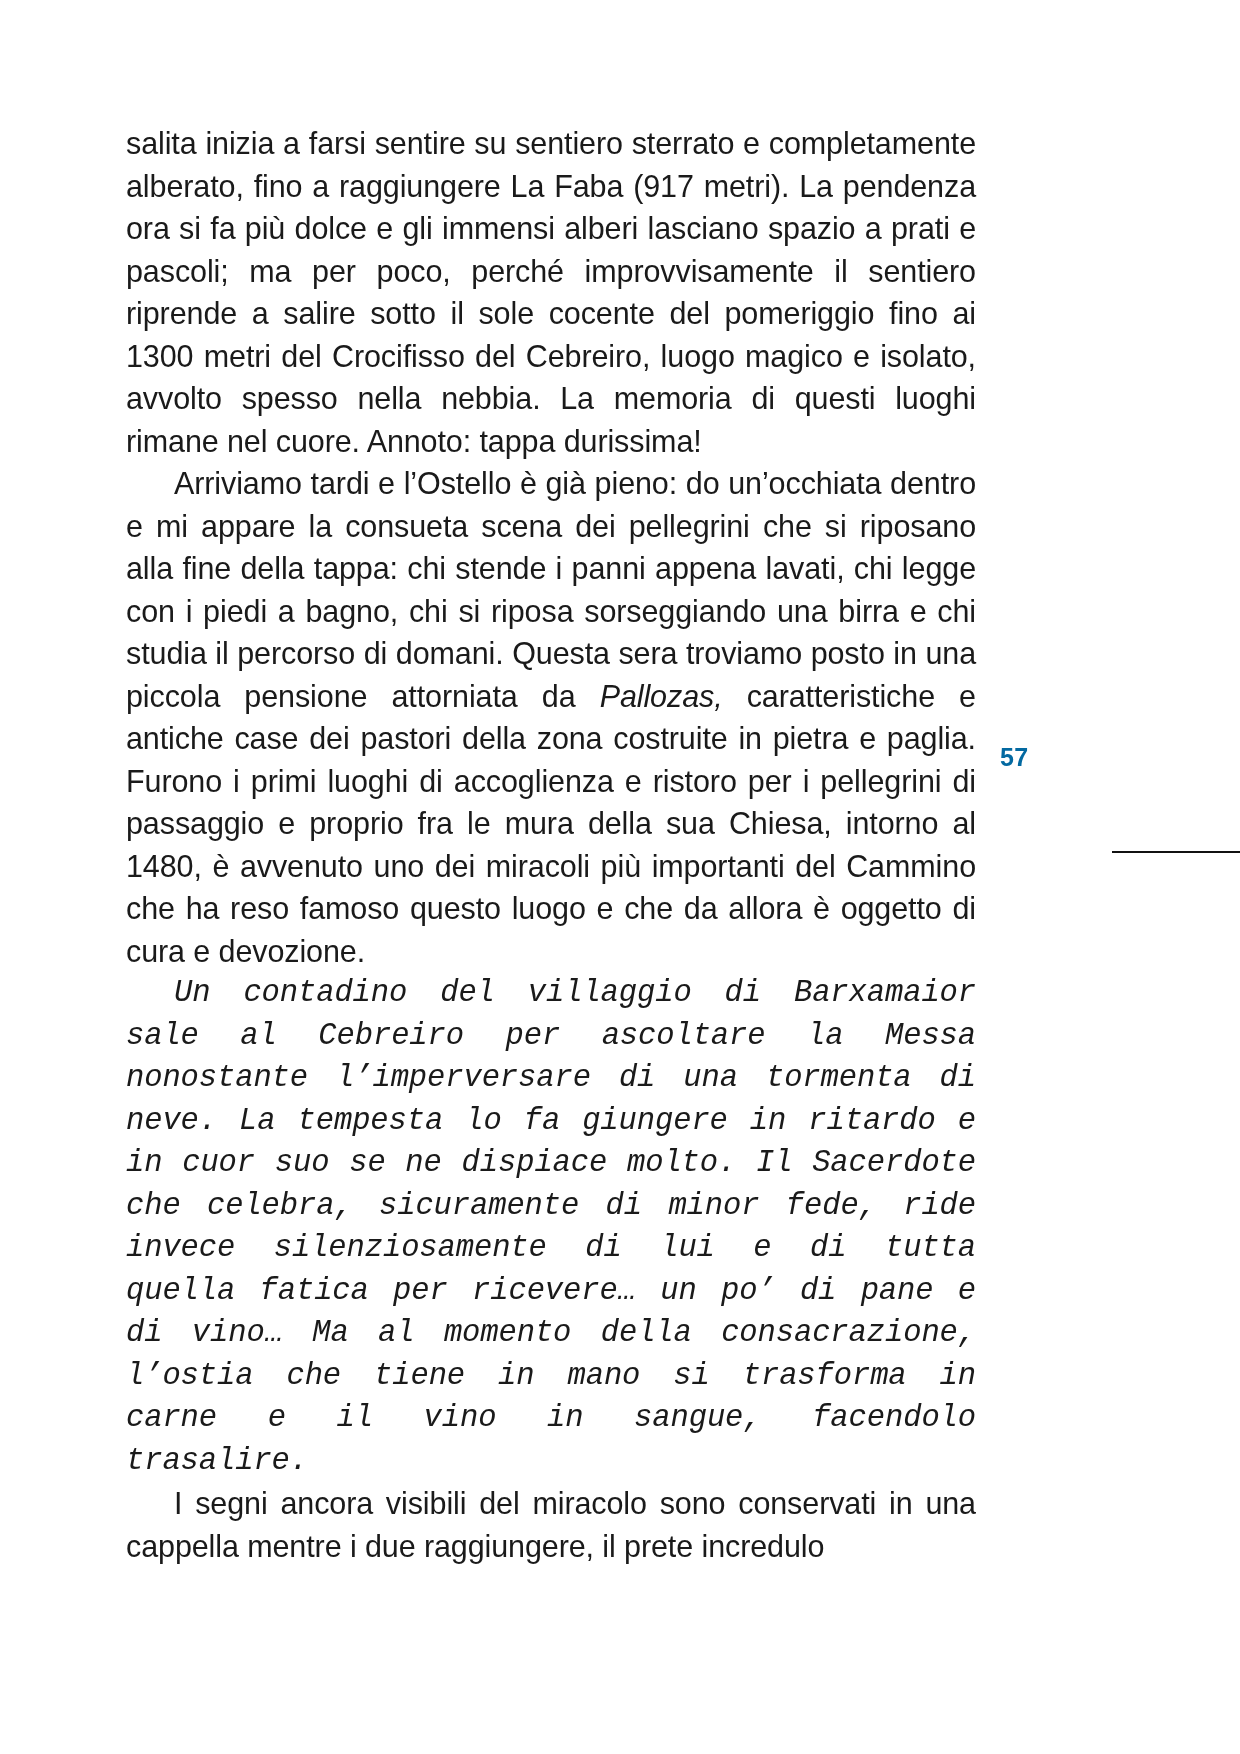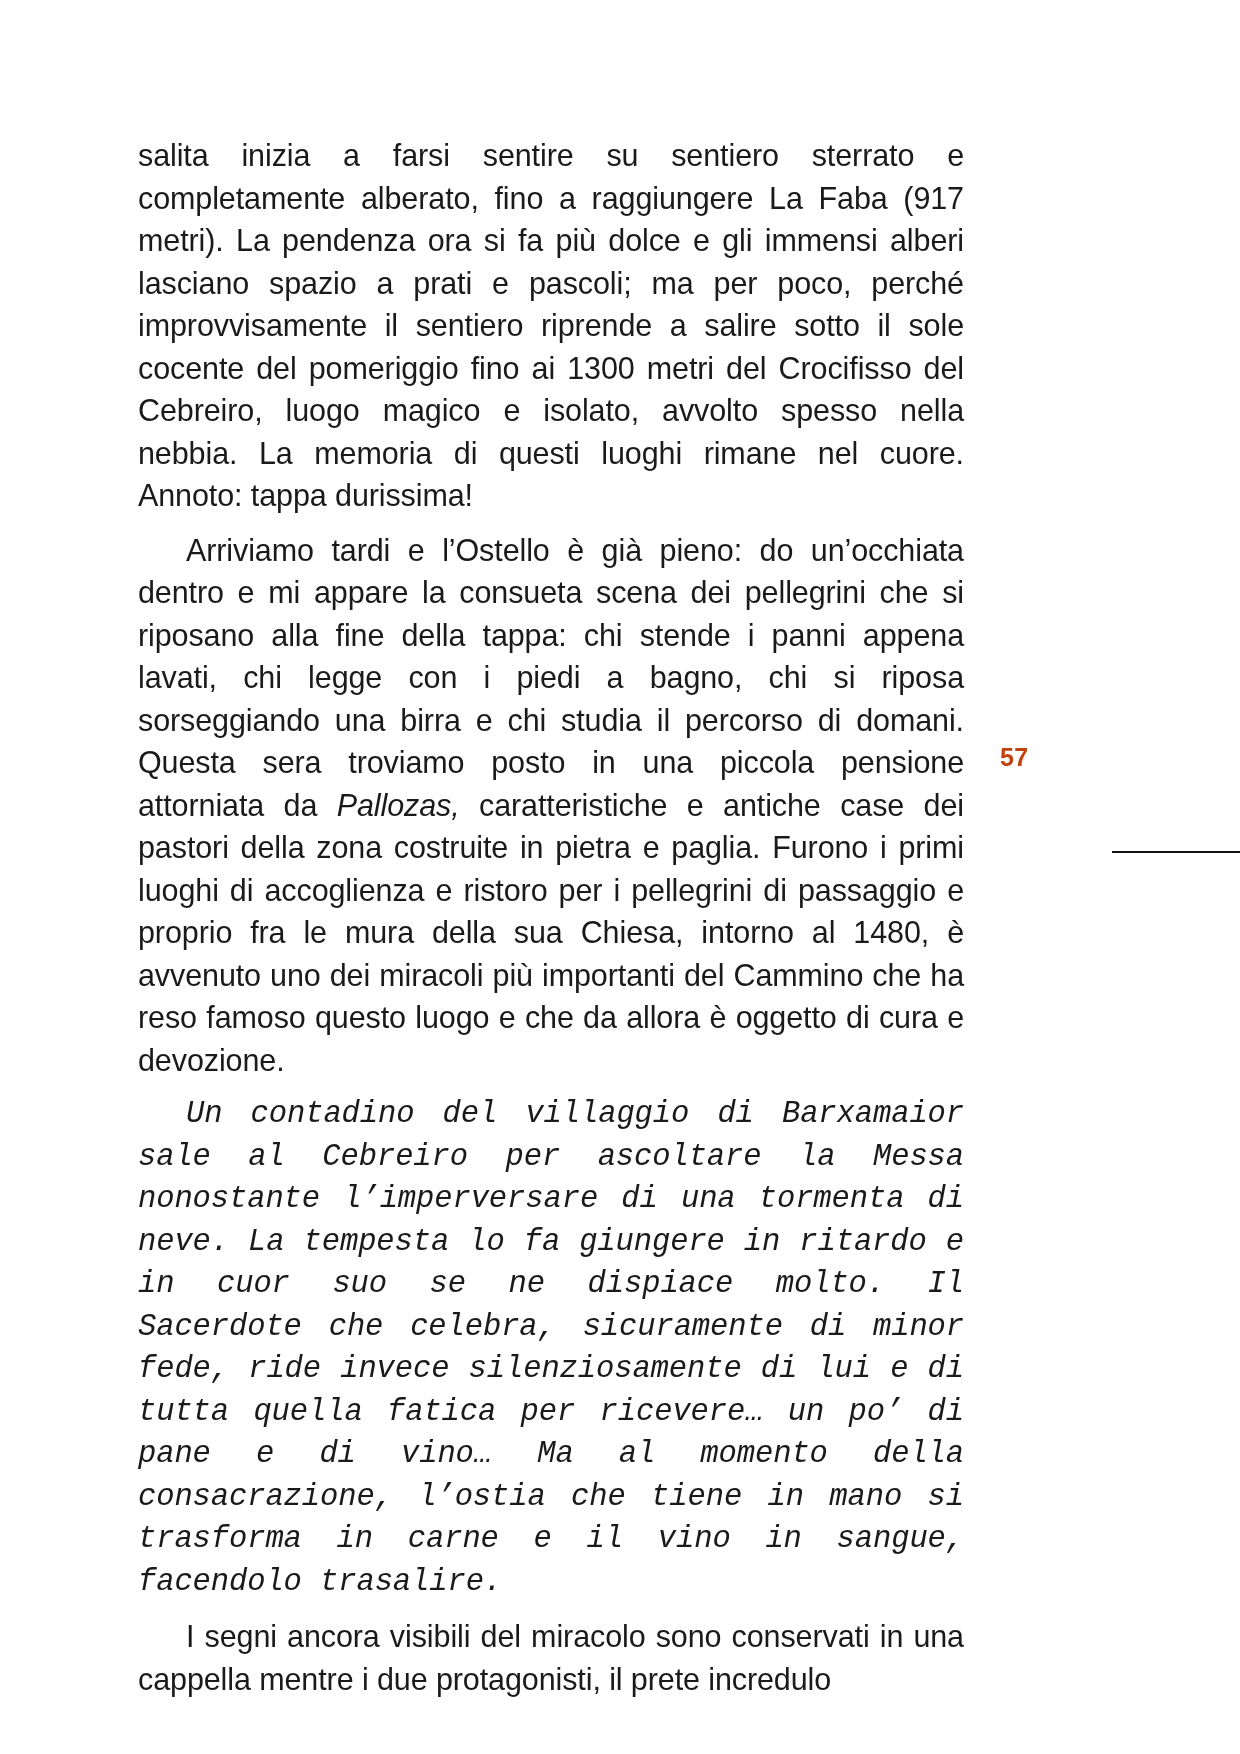--- a/index.html
+++ b/index.html
@@ -23,21 +23,21 @@
     text-align: justify;
     text-justify: inter-word;
     color: #1a1a1a;
     font-size: 30.5px;
     line-height: 42.5px;
     font-stretch: condensed;
     letter-spacing: -0.1px;
     -webkit-font-smoothing: antialiased;
   }
   .textblock p {
-    margin: 12px;
+    margin: 0;
     text-align: justify;
   }
   .textblock p.indent {
     text-indent: 48px;
   }
   .textblock p.italic {
     font-style: italic;
     font-family: Liberation Mono, monospace;
   }
   .textblock p.lastline-left {
@@ -48,21 +48,21 @@
   
   .folio-wrap {
     position: absolute;
     left: 1000px;
     top: 740px;
     width: 240px;
   }
   .folio {
     font-size: 25px;
     font-weight: bold;
-    color: #c2410c;
+    color: #0369a1;
     line-height: 34px;
     letter-spacing: 0.3px;
     font-stretch: condensed;
   }
   .folio-rule {
     position: absolute;
     left: 1112px;
     top: 851px;
     width: 128px;
     height: 2.2px;
@@ -76,21 +76,21 @@
 
   <div class="textblock">
 
     <p class="lastline-left">salita inizia a farsi sentire su sentiero sterrato e completamente alberato, fino a raggiungere La Faba (917 metri). La pendenza ora si fa più dolce e gli immensi alberi lasciano spazio a prati e pascoli; ma per poco, perché improvvisamente il sentiero riprende a salire sotto il sole cocente del pomeriggio fino ai 1300 metri del Crocifisso del Cebreiro, luogo magico e isolato, avvolto spesso nella nebbia. La memoria di questi luoghi rimane nel cuore.  Annoto: tappa durissima!</p>
 
     <p class="indent"><span>Arriviamo tardi e l’Ostello è già pieno: do un’occhiata dentro e mi appare la consueta scena dei pellegrini che si riposano alla fine della tappa: chi stende i panni appena lavati, chi legge con i piedi a bagno, chi si riposa sorseggiando una birra e chi studia il percorso di domani. Questa sera troviamo posto in una piccola pensione attorniata da </span><em class="it">Pallozas,</em><span> caratteristiche e antiche case dei pastori della zona costruite in pietra e paglia. Furono i primi luoghi di accoglienza e ristoro per i pellegrini di passaggio e proprio fra le mura della sua Chiesa, intorno al 1480, è avvenuto uno dei miracoli più importanti del Cammino che ha reso famoso questo luogo e che da allora è oggetto di cura e devozione.</span></p>
 
 
     <p class="indent italic lastline-left">Un contadino del villaggio di Barxamaior sale al Cebreiro per ascoltare la Messa nonostante l’imperversare di una tormenta di neve. La tempesta lo fa giungere in ritardo e in cuor suo se ne dispiace molto. Il Sacerdote che celebra, sicuramente di minor fede, ride invece silenziosamente di lui e di tutta quella fatica per ricevere… un po’ di pane e di vino… Ma al momento della consacrazione, l’ostia che tiene in mano si trasforma in carne e il vino in sangue, facendolo trasalire.</p>
 
-    <p class="indent lastline-left">I segni ancora visibili del miracolo sono conservati in una cappella mentre i due protagonisti, il prete incredulo</p>
+    <p class="indent lastline-left">I segni ancora visibili del miracolo sono conservati in una cappella mentre i due raggiungere, il prete incredulo</p>
 
   </div>
 
   <div class="folio-wrap">
     <div class="folio">57</div>
   </div>
 
   <div class="folio-rule"></div>
 
 </div>

